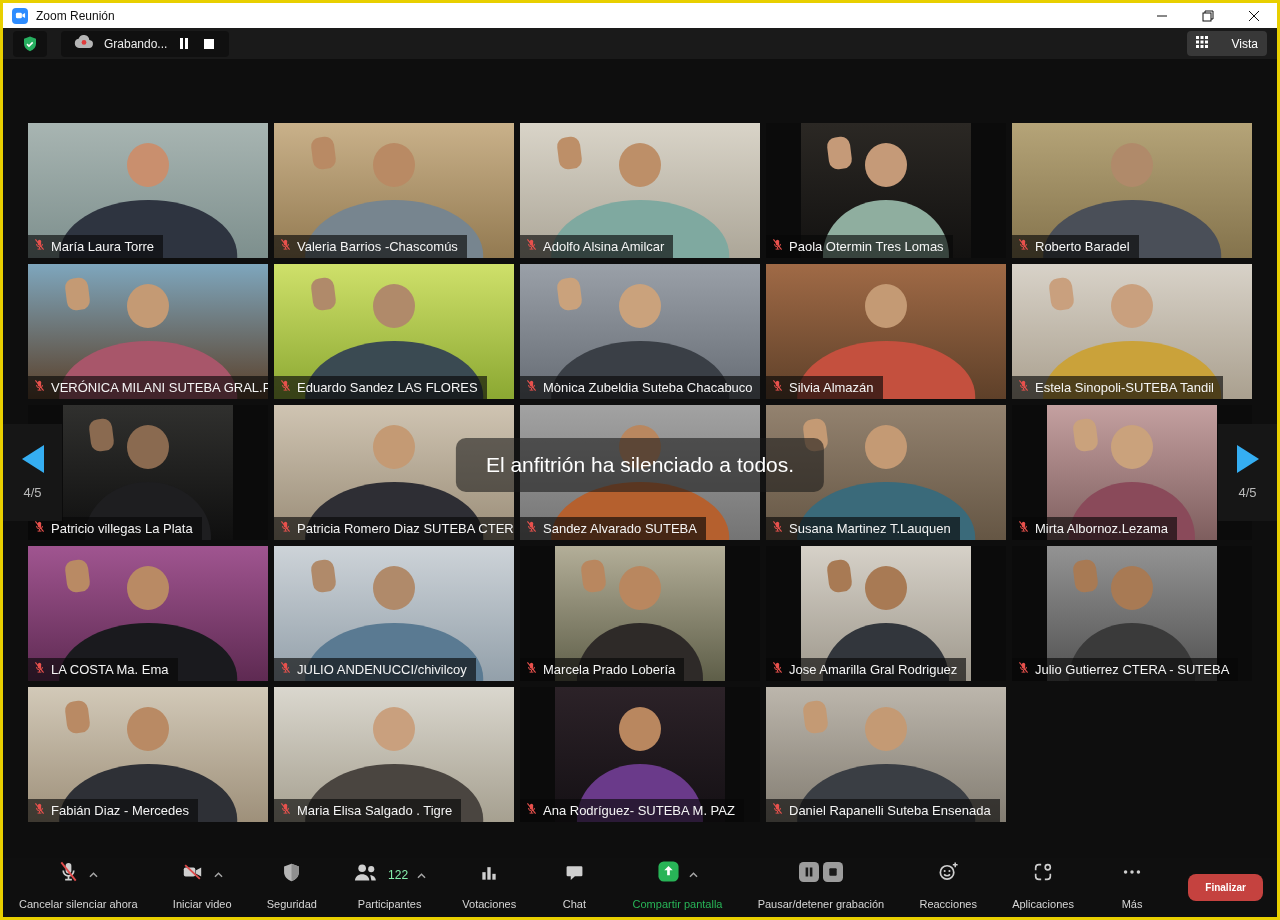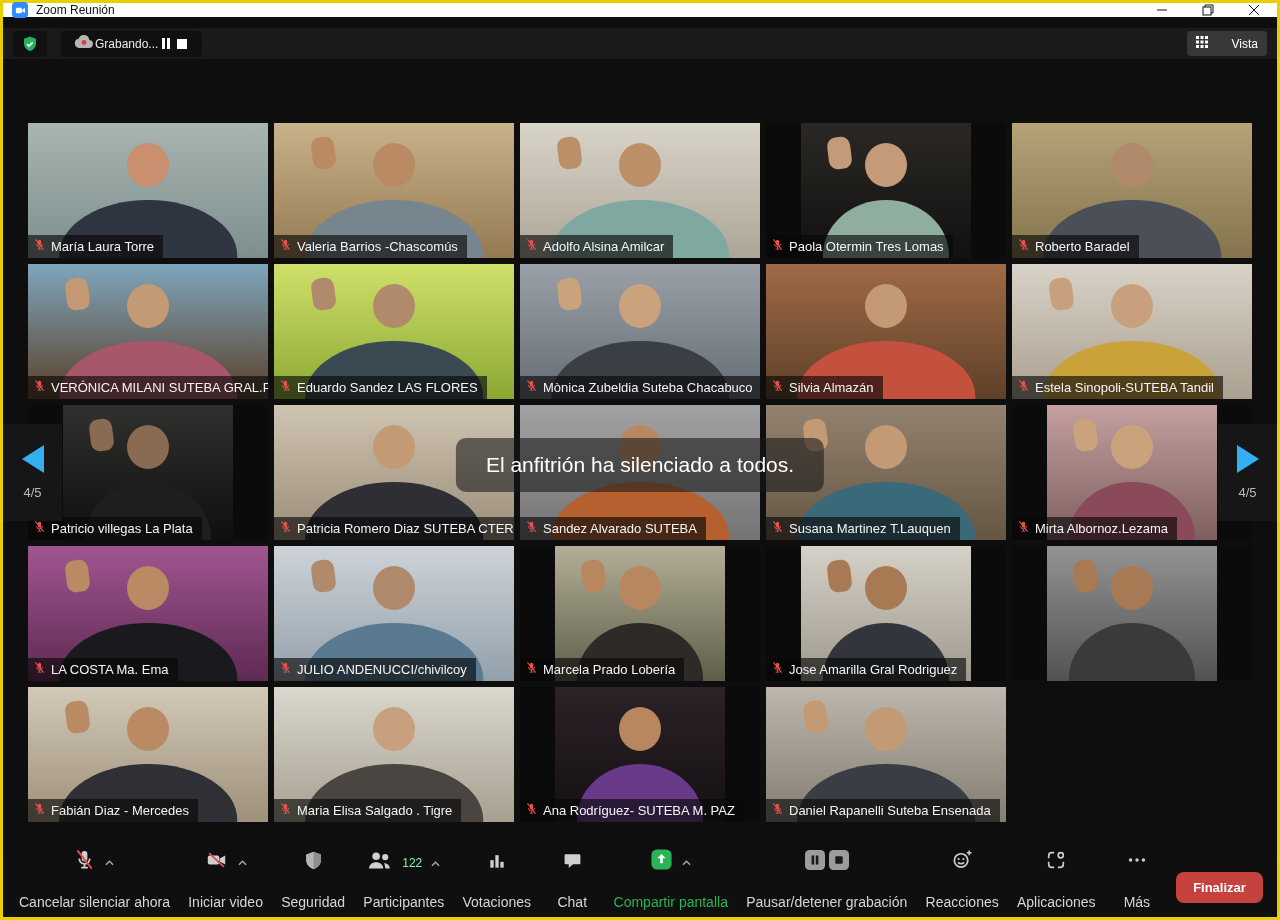--- a/index.html
+++ b/index.html
@@ -2,30 +2,30 @@
 <html><head>
 <meta charset="utf-8">
 <style>
   *{box-sizing:border-box;margin:0;padding:0}
   html,body{width:1280px;height:920px;overflow:hidden}
   body{background:#b58c00;font-family:"Liberation Sans","DejaVu Sans",sans-serif}
   .frame{position:absolute;inset:0;border:3px solid #e8cf00}
   .window{position:absolute;inset:3px;background:#0e0e0e}
 
   
-  .titlebar{position:absolute;left:0;top:0;right:0;height:14px;background:#ffffff;display:flex;align-items:center;padding-left:9px}
+  .titlebar{position:absolute;left:0;top:0;right:0;height:25px;background:#ffffff;display:flex;align-items:center;padding-left:9px}
   .zoom-logo{width:16px;height:16px;border-radius:4px;background:#2d8cff;display:flex;align-items:center;justify-content:center;margin-right:8px}
   .win-title{font-size:12px;color:#111}
   .win-controls{margin-left:auto;display:flex;height:100%}
   .win-btn{width:46px;height:100%;display:flex;align-items:center;justify-content:center;color:#111}
 
   
   .infobar{position:absolute;left:0;top:25px;right:0;height:31px;background:#1a1a1a;display:flex;align-items:center;padding:0 10px}
   .shield-wrap{width:34px;height:26px;background:#101010;border-radius:4px;display:flex;align-items:center;justify-content:center}
-  .rec-pill{margin-left:14px;height:26px;background:#101010;border-radius:4px;display:flex;align-items:center;padding:0 12px}
+  .rec-pill{margin-left:14px;height:26px;background:#101010;border-radius:4px;display:flex;align-items:center;gap:9px;padding:0 12px}
   .rec-label{color:#ececec;font-size:12px}
   .rec-btn{display:flex;align-items:center;justify-content:center;width:16px;height:16px}
   .view-btn{margin-left:auto;height:25px;background:#383838;border-radius:4px;display:flex;align-items:center;gap:24px;padding:0 9px;color:#fff;font-size:12px}
 
   
   .grid{position:absolute;left:25px;top:120px;display:grid;grid-template-columns:repeat(5,240px);grid-auto-rows:135px;gap:6px}
   .tile{position:relative;background:#404040;overflow:hidden}
   .p-content{position:absolute;top:0;bottom:0;left:0;right:0;background:linear-gradient(180deg,var(--bg1),var(--bg2));overflow:hidden}
   .tile.boxed .p-content{left:14.5%;right:14.5%}
   .tile.boxed{background:#0b0b0b}
@@ -44,25 +44,25 @@
   .pager.right{right:0}
   .tri{width:0;height:0;border-top:14px solid transparent;border-bottom:14px solid transparent}
   .tri.left{border-right:22px solid #35aef2}
   .tri.right{border-left:22px solid #35aef2}
   .pager-count{color:#b9b9b9;font-size:13px}
 
   
   .toolbar{position:absolute;left:0;right:0;bottom:0;height:59px;background:#0f0f0f;display:flex;align-items:stretch;padding:0 10px;justify-content:space-between}
   .tb-item{display:flex;flex-direction:column;align-items:center;justify-content:flex-end;padding:6px 6px 7px;position:relative;min-width:58px}
   .tb-iconrow{display:flex;align-items:center;gap:8px;height:30px}
-  .tb-label{font-size:14px;color:#d6d6d6;margin-top:19px;white-space:nowrap}
+  .tb-label{font-size:11px;color:#d6d6d6;margin-top:11px;white-space:nowrap}
   .tb-item.accent .tb-label{color:#28b457}
   .tb-badge{font-size:12px;color:#86efac;margin-left:2px}
   .end-wrap{display:flex;align-items:center;padding:0 4px}
-  .end-btn{background:#c5423f;color:#fff;font-size:13px;font-weight:700;border:none;border-radius:8px;padding:8px 17px}
+  .end-btn{background:#c5423f;color:#fff;font-size:10px;font-weight:700;border:none;border-radius:8px;padding:8px 17px}
 </style>
 </head>
 <body>
 
 <div class="frame"></div>
 <div class="window">
 
   <div class="titlebar">
     <span class="zoom-logo">
       <svg width="11" height="11" viewBox="0 0 24 24">
@@ -517,20 +517,32 @@
         <span class="tile-name">Jose Amarilla Gral Rodriguez</span>
       </div>
     </div>
 
     <div class="tile hand boxed" style="--bg1: #939393; --bg2: #525252; --skin: #a87a54; --shirt: #3a3a3a;">
       <div class="p-content">
         <div class="p-hand"></div>
         <div class="p-torso"></div>
         <div class="p-head"></div>
       </div>
+      <div class="tile-label">
+        <span>
+          <svg width="13" height="13" viewBox="0 0 24 24">
+              <path d="M12 3a3 3 0 0 1 3 3v5a3 3 0 0 1-6 0V6a3 3 0 0 1 3-3z" fill="#e8514d"></path>
+              <path d="M6.5 11a5.5 5.5 0 0 0 11 0" stroke="#e8514d" fill="none" stroke-width="1.8"></path>
+              <line x1="12" y1="16.5" x2="12" y2="20" stroke="#e8514d" stroke-width="1.8"></line>
+              <line x1="8.5" y1="20.5" x2="15.5" y2="20.5" stroke="#e8514d" stroke-width="1.8"></line>
+              <line x1="4.5" y1="2.5" x2="19.5" y2="21.5" stroke="#e8514d" stroke-width="2"></line>
+            </svg>
+        </span>
+        <span class="tile-name">Julio Gutierrez CTERA - SUTEBA</span>
+      </div>
     </div>
 
     <div class="tile hand" style="--bg1: #d2c9b8; --bg2: #9e907a; --skin: #b98a64; --shirt: #2e3036;">
       <div class="p-content">
         <div class="p-hand"></div>
         <div class="p-torso"></div>
         <div class="p-head"></div>
       </div>
       <div class="tile-label">
         <span>

